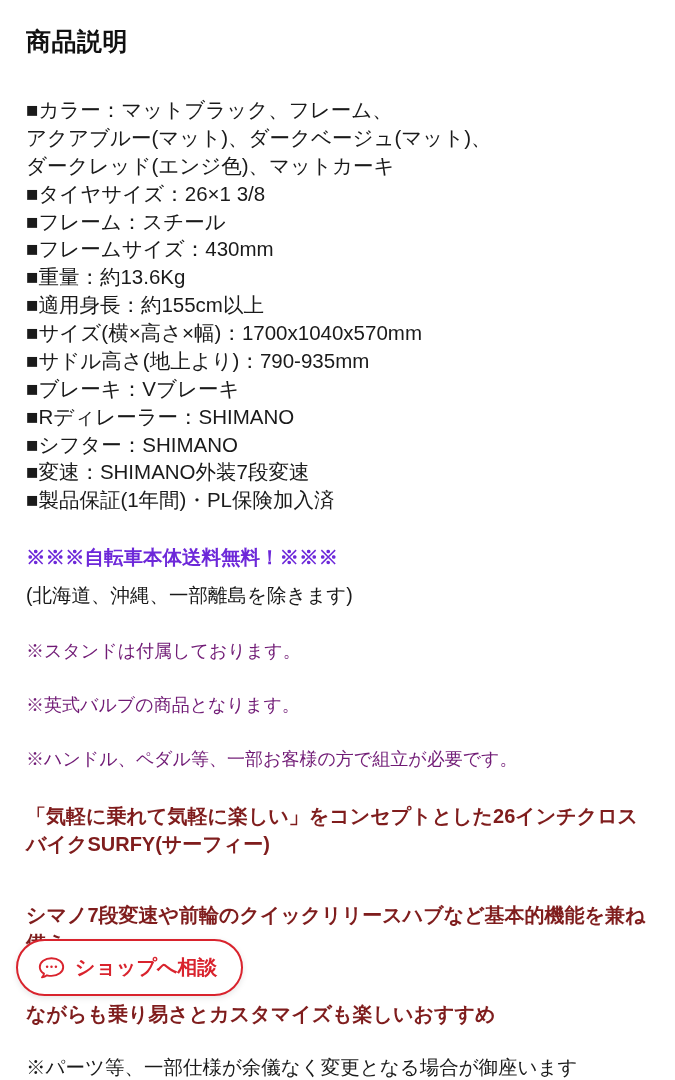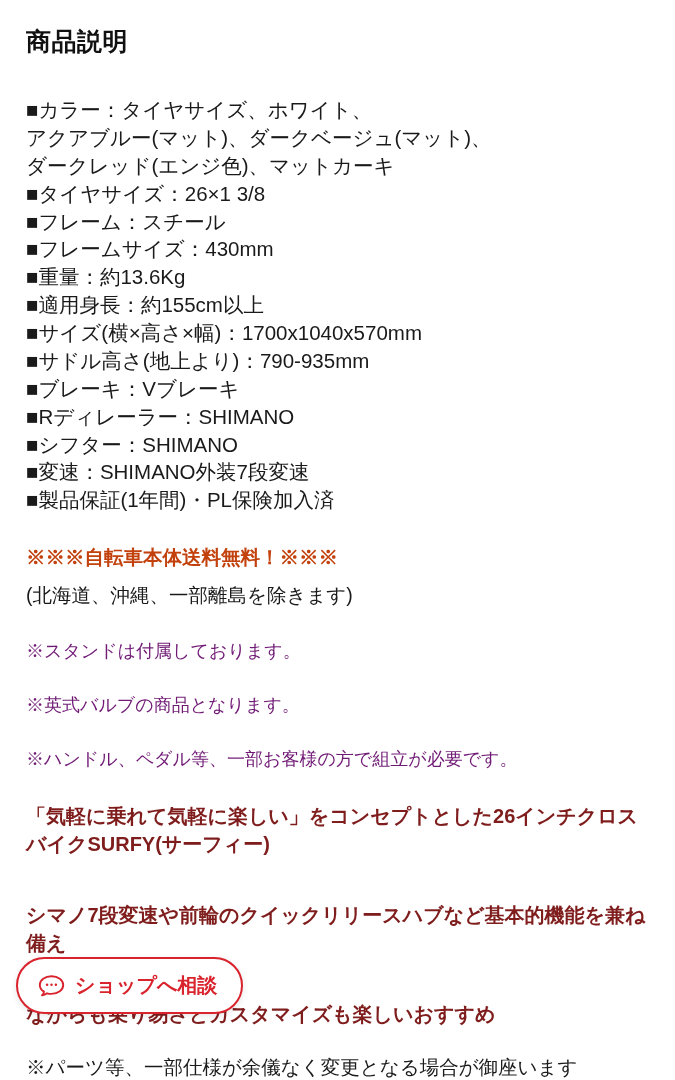--- a/index.html
+++ b/index.html
@@ -33,21 +33,21 @@
     line-height: 1.36;
     color: #1a1a1a;
   }
   .spec-line {
     white-space: pre-wrap;
   }
   .notice-red {
     margin-top: 30px;
     font-size: 19.5px;
     font-weight: bold;
-    color: #c2410c;
+    color: #6d28d9;
     line-height: 1.4;
   }
   .notice-sub {
     font-size: 19.5px;
     color: #1a1a1a;
     line-height: 1.4;
     margin-top: 11px;
   }
   .note {
     margin-top: 28px;
@@ -68,21 +68,21 @@
   .tail-note {
     margin-top: 26px;
     font-size: 19.5px;
     line-height: 1.42;
     color: #1a1a1a;
   }
   
   .consult-btn {
     position: absolute;
     left: 16px;
-    bottom: 66px;
+    bottom: 84px;
     display: flex;
     align-items: center;
     gap: 10px;
     background: #ffffff;
     border: 2px solid #d9232d;
     border-radius: 34px;
     padding: 13px 24px 13px 20px;
     box-shadow: 0 2px 6px rgba(0,0,0,0.10);
     cursor: pointer;
     text-align: center;
@@ -101,21 +101,21 @@
   }
 </style>
 </head>
 <body>
 
 <div class="page">
 
   <h1 class="page-title">商品説明</h1>
 
   <div class="spec-block">
-    <div class="spec-line">■カラー：タイヤサイズ、ホワイト、</div>
+    <div class="spec-line">■カラー：マットブラック、フレーム、</div>
     <div class="spec-line">アクアブルー(マット)、ダークベージュ(マット)、</div>
     <div class="spec-line">ダークレッド(エンジ色)、マットカーキ</div>
     <div class="spec-line">■タイヤサイズ：26×1 3/8</div>
     <div class="spec-line">■フレーム：スチール</div>
     <div class="spec-line">■フレームサイズ：430mm</div>
     <div class="spec-line">■重量：約13.6Kg</div>
     <div class="spec-line">■適用身長：約155cm以上</div>
     <div class="spec-line">■サイズ(横×高さ×幅)：1700x1040x570mm</div>
     <div class="spec-line">■サドル高さ(地上より)：790-935mm</div>
     <div class="spec-line">■ブレーキ：Vブレーキ</div>

